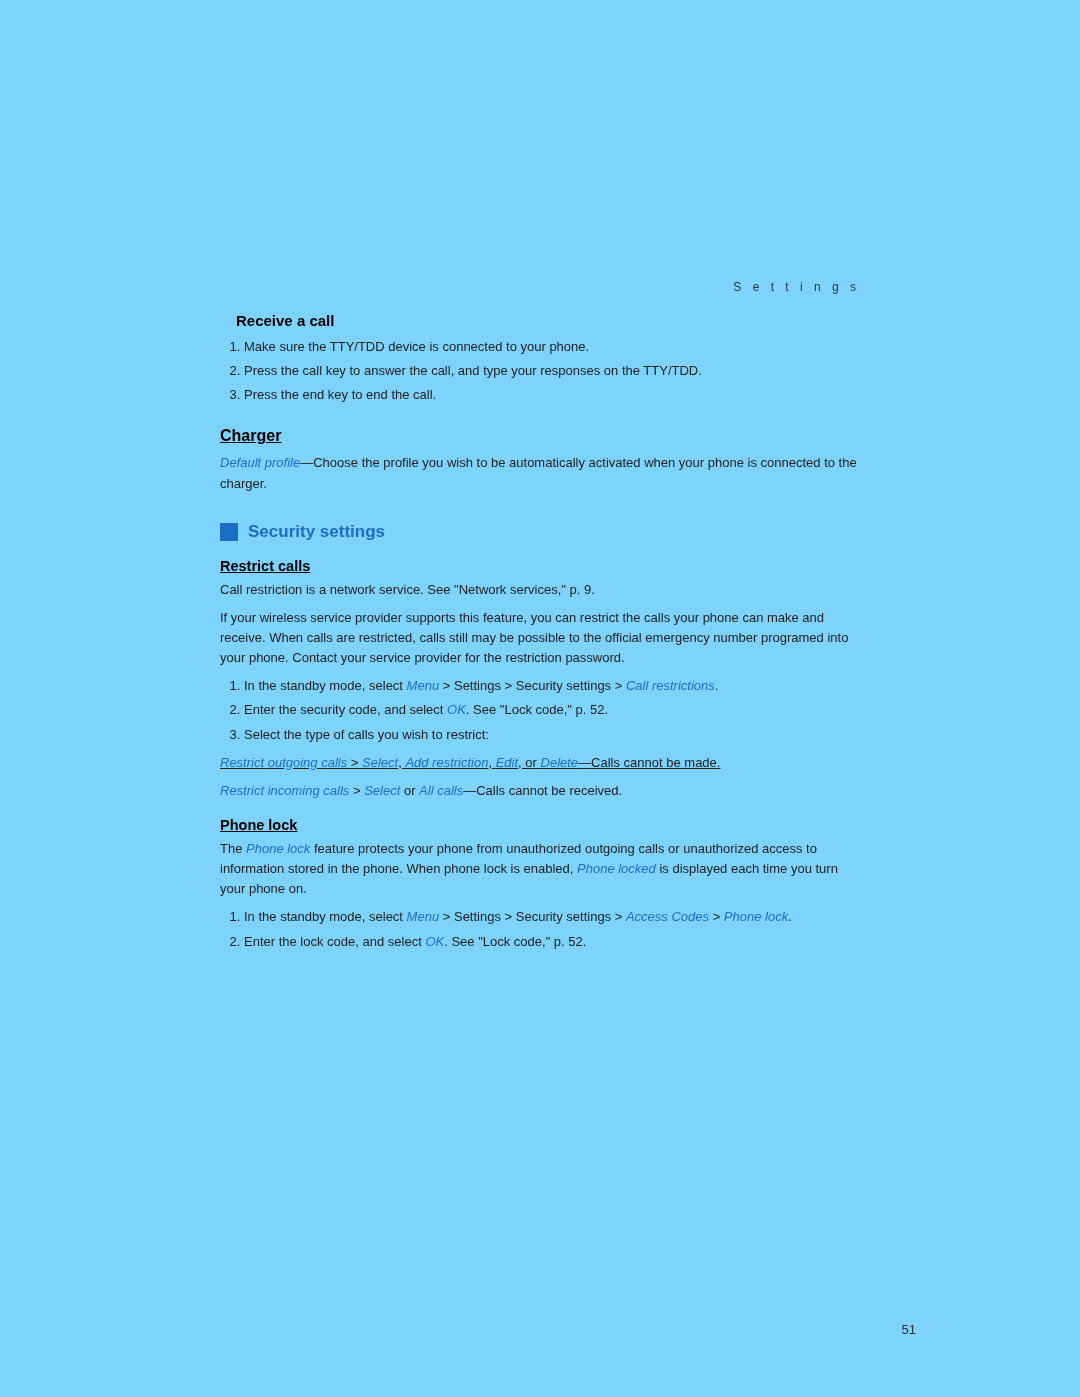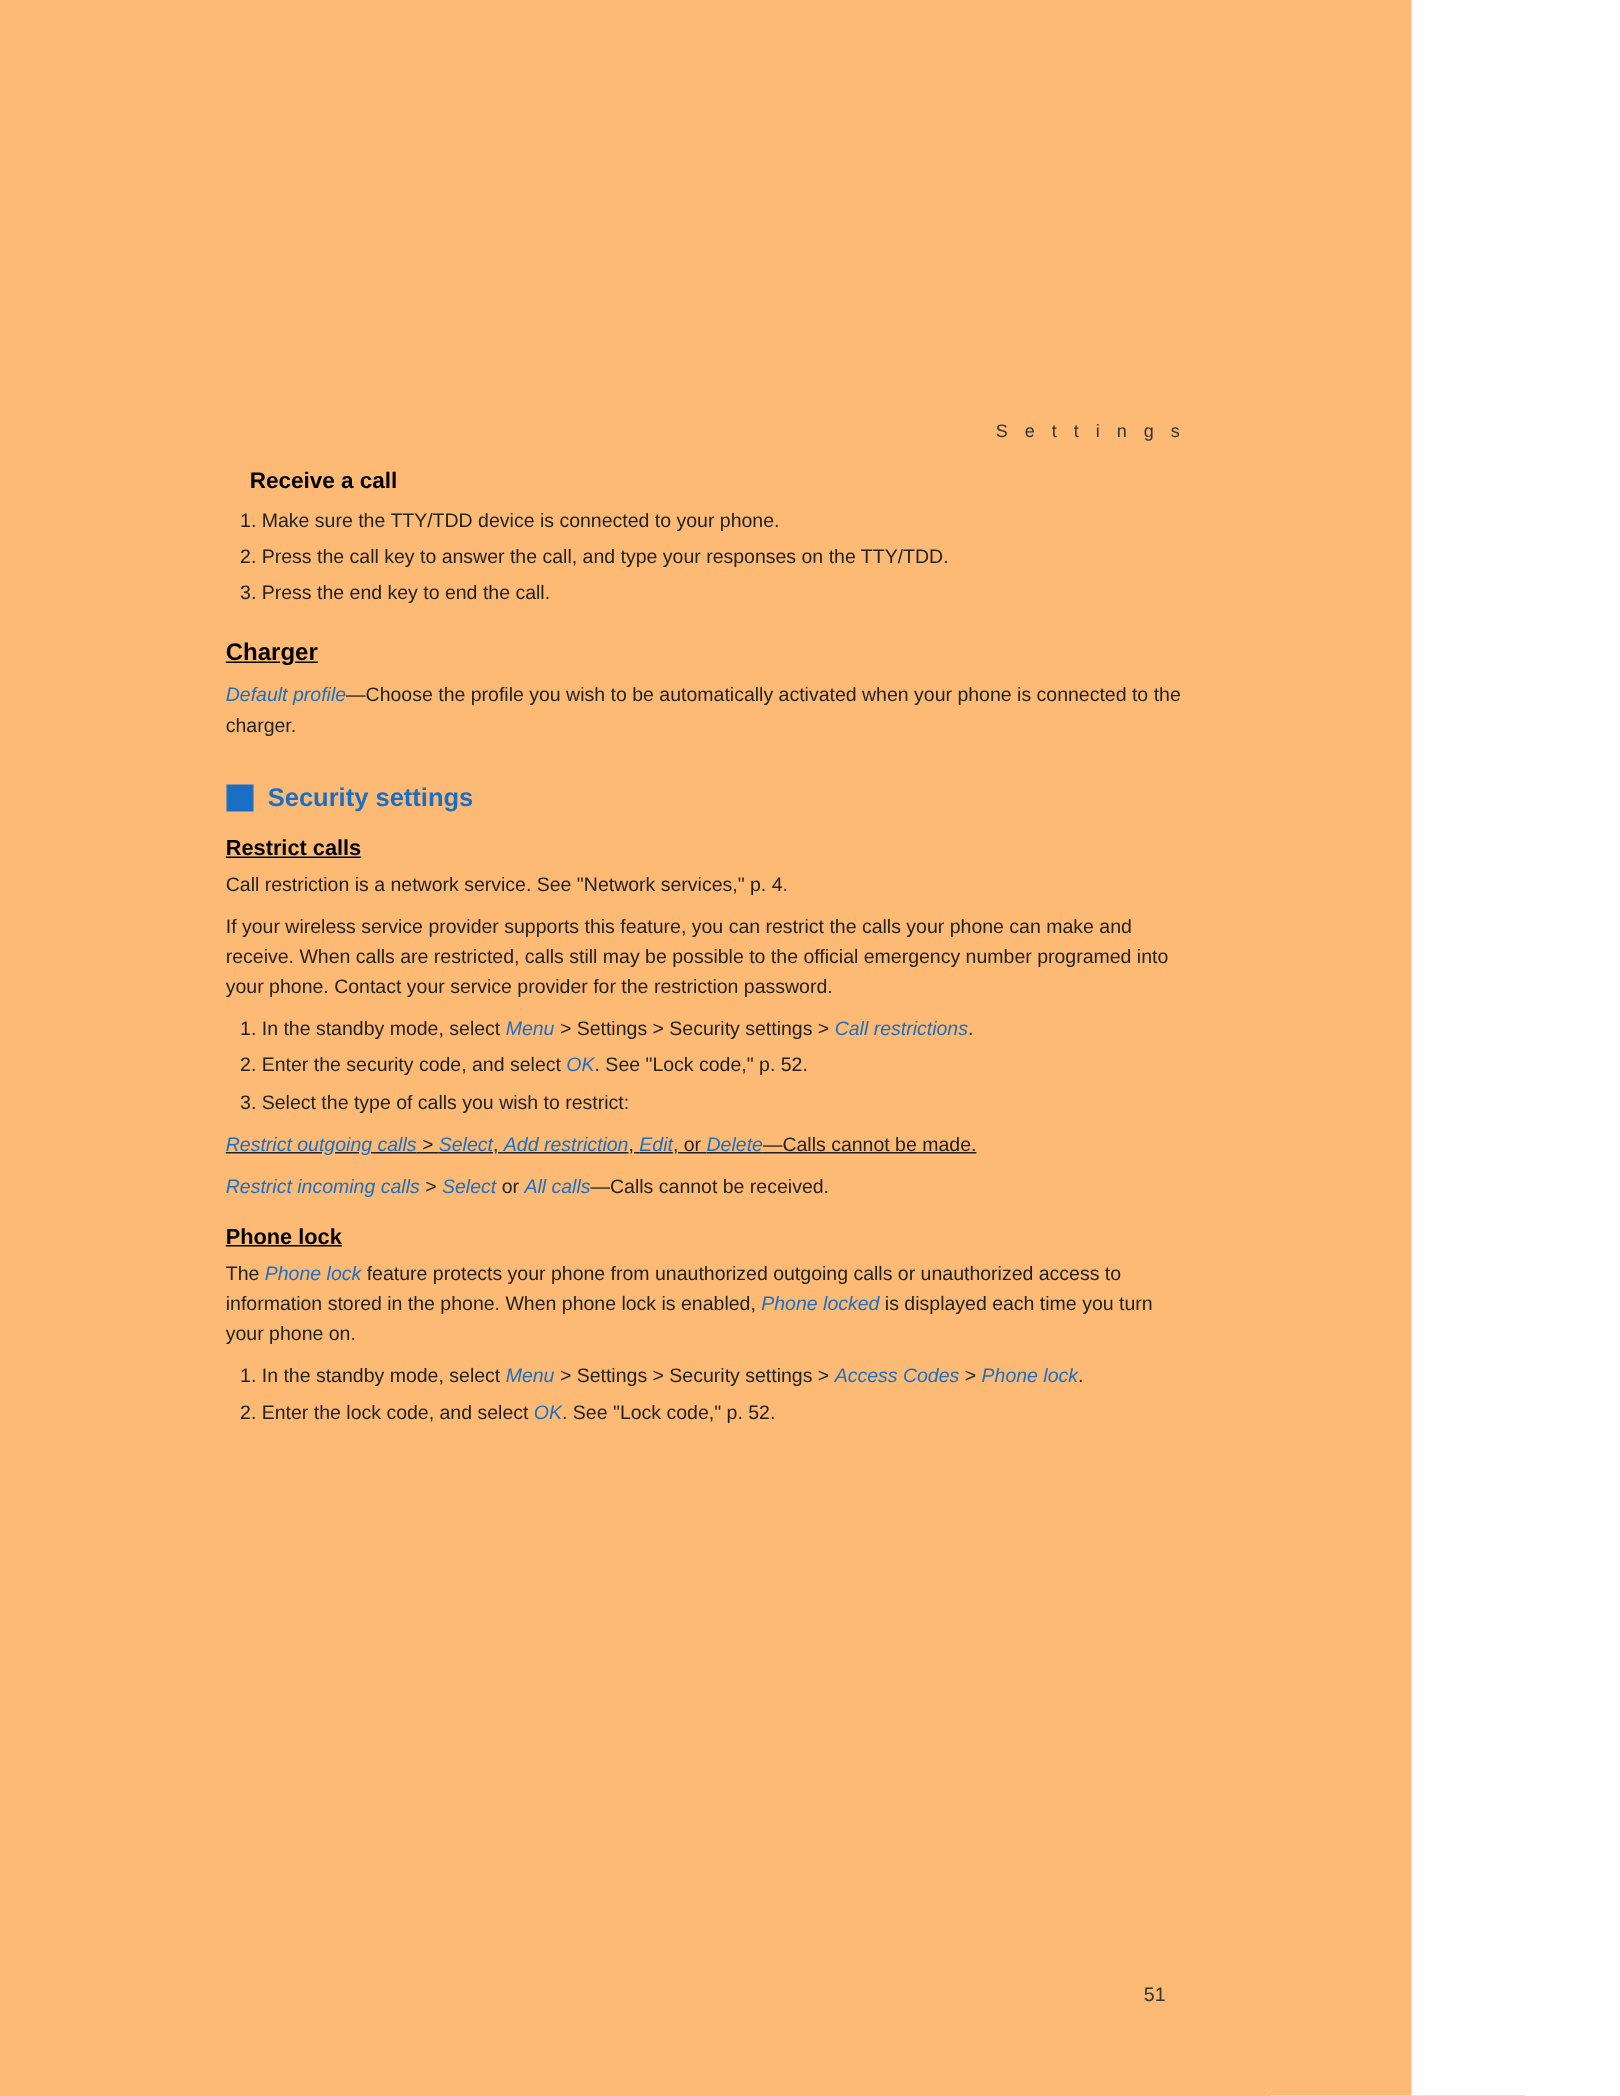--- a/index.html
+++ b/index.html
@@ -10,23 +10,23 @@
 
     body {
       background: #ffffff;
       font-family: 'Arial', sans-serif;
       width: 1080px;
       min-height: 1397px;
       position: relative;
     }
 
     .page {
-      width: 941px;
+      width: 1080px;
       min-height: 1397px;
-      background: #fdba74;
+      background: #7dd3fc;
       padding: 0;
       position: relative;
     }
 
     .content-area {
       margin: 0 auto;
       max-width: 760px;
       padding: 280px 60px 80px 60px;
     }
 
@@ -153,21 +153,21 @@
       </p>
     </div>
 
     <div class="security-section-heading">
       <div class="blue-box"></div>
       <span class="heading-text">Security settings</span>
     </div>
 
     <div class="indent-block">
       <h3 class="subsection-heading">Restrict calls</h3>
-      <p>Call restriction is a network service. See "Network services," p. 4.</p>
+      <p>Call restriction is a network service. See "Network services," p. 9.</p>
       <p>If your wireless service provider supports this feature, you can restrict the calls your phone can make and receive. When calls are restricted, calls still may be possible to the official emergency number programed into your phone. Contact your service provider for the restriction password.</p>
       <ol>
         <li>
           In the standby mode, select <span class="link-blue">Menu</span> &gt; Settings &gt; Security settings &gt; <span class="link-blue">Call restrictions</span>.
         </li>
         <li>
           Enter the security code, and select <span class="link-blue">OK</span>. See "Lock code," p. 52.
         </li>
         <li>
           <span>Select the type of calls you wish to restrict:</span>

